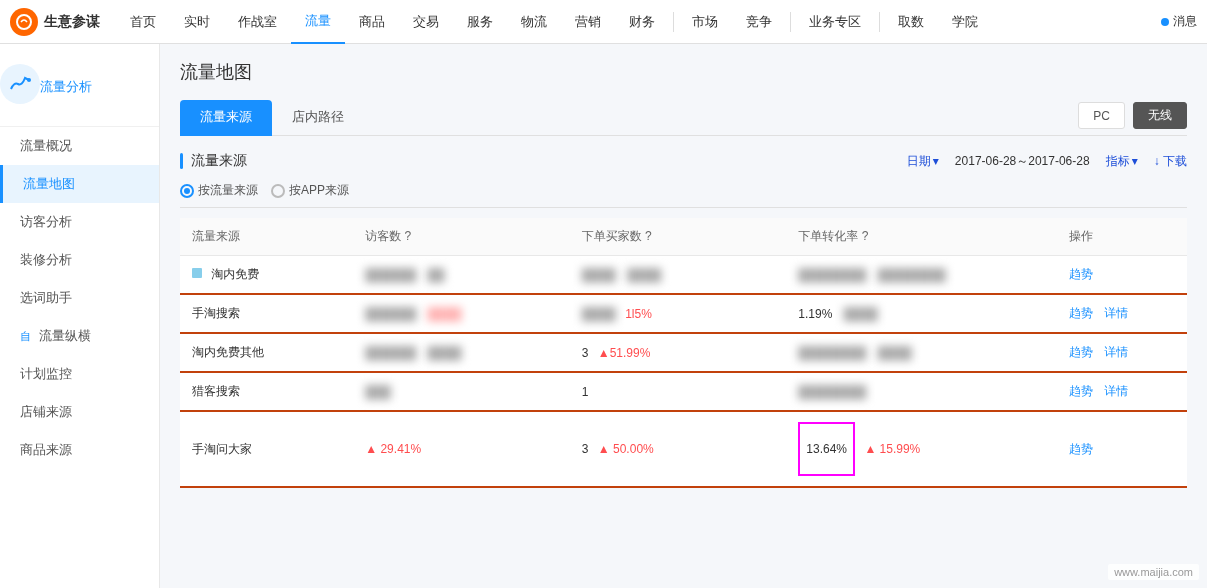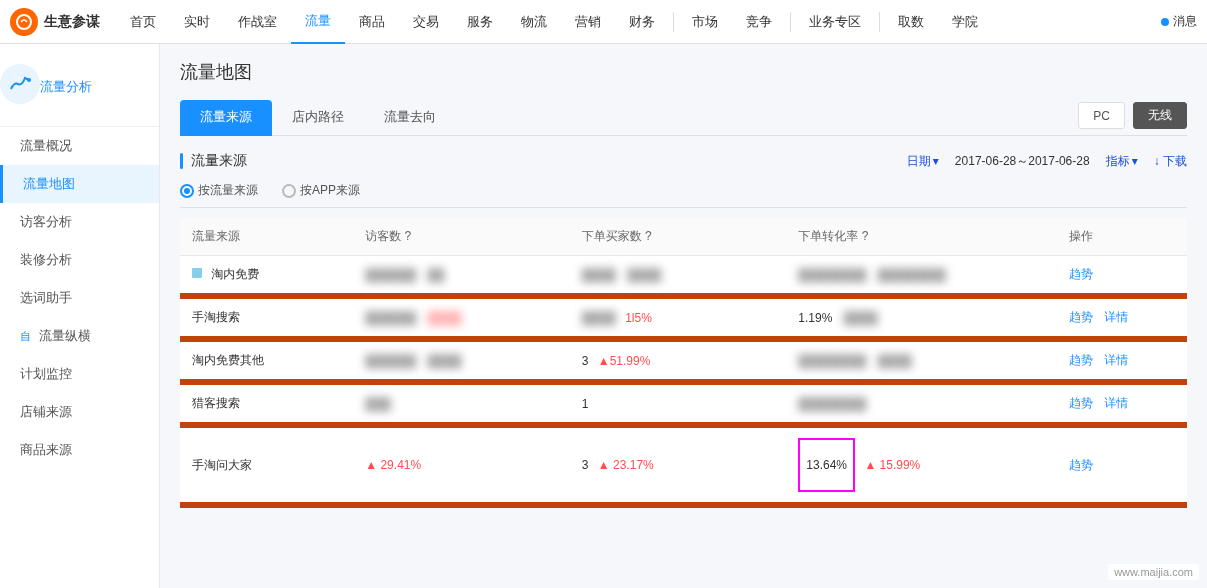--- a/index.html
+++ b/index.html
@@ -49,31 +49,31 @@
     .section-title { font-size: 14px; font-weight: 500; color: #333; flex: 1; }
     .section-meta { display: flex; align-items: center; gap: 16px; font-size: 12px; color: #666; }
     .section-meta .date-range { color: #333; }
     .section-meta .meta-btn { color: #1d4ed8; cursor: pointer; display: flex; align-items: center; gap: 2px; }
 
     
     .sub-tabs { display: flex; margin-bottom: 10px; border-bottom: 1px solid #e0e0e0; justify-content: space-between; }
     .sub-tab-left { display: flex; }
     .sub-tab { padding: 8px 20px; font-size: 13px; cursor: pointer; color: #555; border-bottom: 2px solid transparent; }
     .sub-tab.active { color: #1890ff; border-bottom: 2px solid #1890ff; }
-    .sub-tab-right { display: flex; align-items: center; gap: 24px; padding-bottom: 8px; font-size: 12px; color: #555; }
+    .sub-tab-right { display: flex; align-items: center; gap: 13px; padding-bottom: 8px; font-size: 12px; color: #555; }
     .radio-option { display: flex; align-items: center; gap: 4px; cursor: pointer; }
     .radio-circle { width: 14px; height: 14px; border-radius: 50%; border: 2px solid #1890ff; display: flex; align-items: center; justify-content: center; }
     .radio-circle.filled::after { content: ''; width: 6px; height: 6px; background: #1890ff; border-radius: 50%; display: block; }
     .radio-circle.empty { border-color: #bbb; }
 
     
     .data-table { width: 100%; border-collapse: collapse; background: #fff; }
     .data-table thead tr { background: #fafafa; border-bottom: 1px solid #e8e8e8; }
     .data-table th { padding: 10px 12px; font-size: 12px; color: #666; font-weight: normal; text-align: left; }
-    .data-table td { padding: 10px 12px; font-size: 12px; color: #333; border-bottom: 6px solid #c2410c; }
+    .data-table td { padding: 10px 12px; font-size: 12px; color: #333; border-bottom: 2px solid #c2410c; }
     .blurred { filter: blur(4px); color: #aaa; display: inline-block; }
     .trend-btn { color: #1890ff; cursor: pointer; font-size: 12px; }
     .detail-btn { color: #1890ff; cursor: pointer; font-size: 12px; margin-left: 8px; }
     .highlight-cell { border: 2px solid #ff00ff; padding: 18px 6px; color: #333; font-weight: 500; display: inline-block; }
     .up-arrow { color: #ff4d4f; }
     .source-dot { width: 10px; height: 10px; background: #87ceeb; border-radius: 1px; display: inline-block; margin-right: 6px; }
     .col-source { width: 160px; }
     .col-visitors { width: 200px; }
     .col-buyers { width: 200px; }
     .col-conversion { width: 250px; }
@@ -165,21 +165,20 @@
     </div>
   </div>
 
   <div class="main-content">
     <div class="page-title">流量地图</div>
 
     <div class="tabs-bar">
       <div class="tabs-left">
         <div class="tab-item active">流量来源</div>
         <div class="tab-item">店内路径</div>
-        <div class="tab-item">流量去向</div>
       </div>
       <div class="tabs-right">
         <button class="view-btn">PC</button>
         <button class="view-btn active">无线</button>
       </div>
     </div>
 
     <div class="section-header">
       <div class="section-bar"></div>
       <span class="section-title">流量来源</span>
@@ -309,21 +308,21 @@
 
         <tr class="table-row">
           <td>
             <span>手淘问大家</span>
           </td>
           <td>
             <span class="up-arrow">▲ 29.41%</span>
           </td>
           <td>
             <span>3</span>
-            <span class="up-arrow" style="margin-left:6px;">▲ 23.17%</span>
+            <span class="up-arrow" style="margin-left:6px;">▲ 50.00%</span>
           </td>
           <td>
             <span class="highlight-cell">13.64%</span>
             <span class="up-arrow" style="margin-left:6px;">▲ 15.99%</span>
           </td>
           <td>
             <span class="trend-btn">趋势</span>
           </td>
         </tr>
       </tbody>

